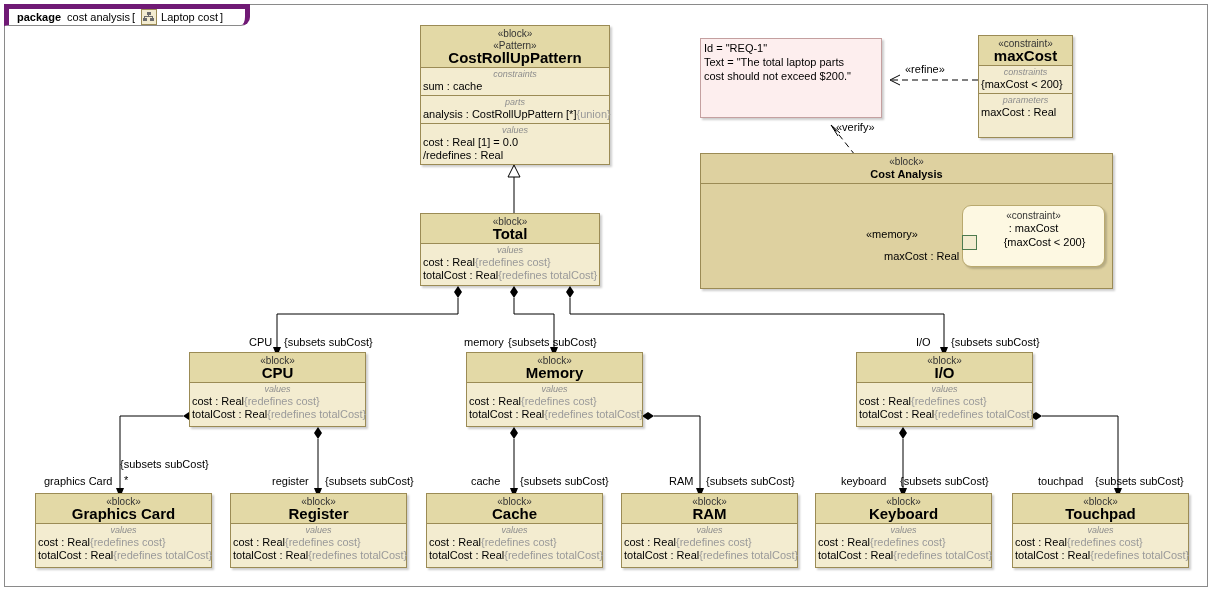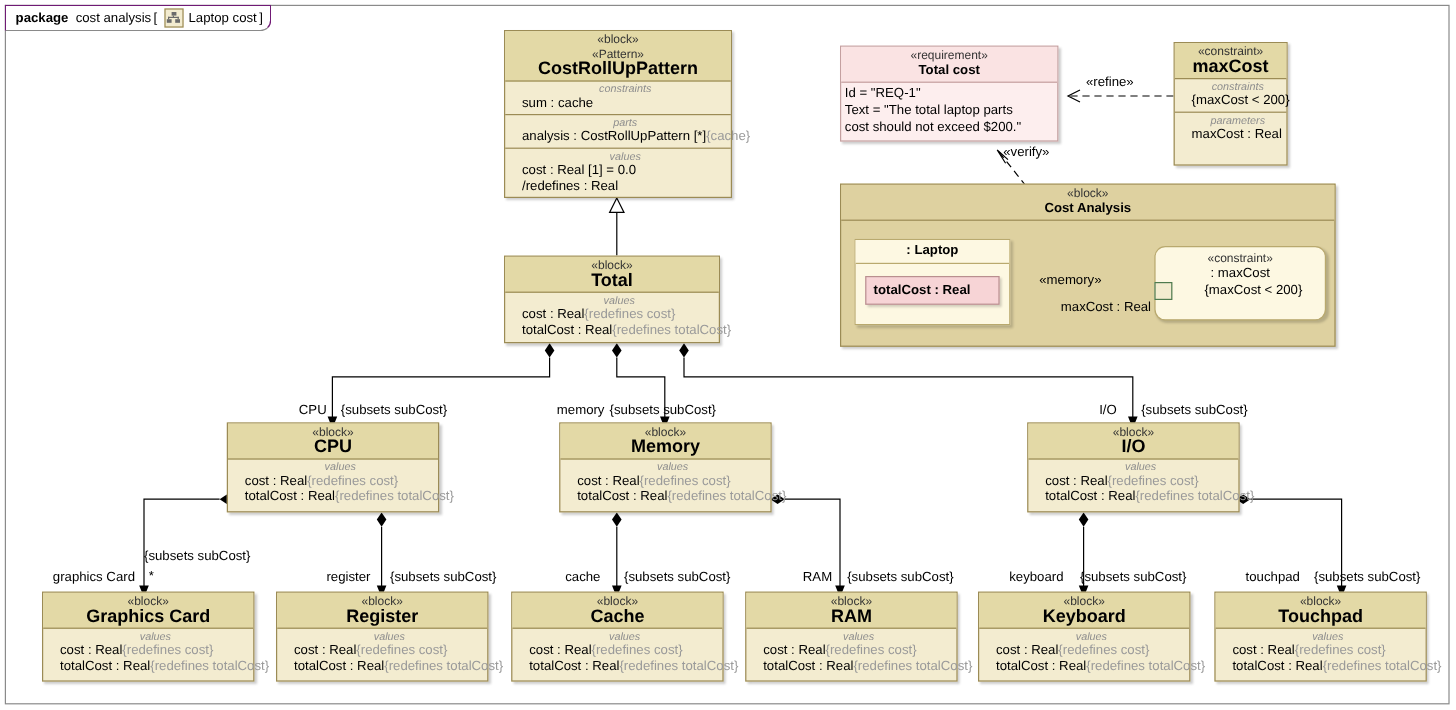--- a/index.html
+++ b/index.html
@@ -1,42 +1,42 @@
 <!DOCTYPE html>
 <html><head>
 <meta charset="utf-8">
 <style>
   html,body{margin:0;padding:0;background:#ffffff;}
   body{font-family:"Liberation Sans",sans-serif;font-size:11px;color:#000;}
   #canvas{position:relative;width:1213px;height:592px;overflow:hidden;background:#fff;}
 
   
   .pkg-frame{position:absolute;left:4px;top:4px;width:1204px;height:583px;border:1px solid #8a8a8a;box-sizing:border-box;background:transparent;}
-  .pkg-tab{position:absolute;left:4px;top:4px;height:22px;border:1px solid #701a75;border-bottom:1px solid #8a8a8a;background:#fff;
-           display:flex;align-items:center;padding:0 4px 0 8px;box-sizing:border-box;white-space:nowrap;
+  .pkg-tab{position:absolute;left:4px;top:4px;height:22px;border:5px solid #701a75;border-bottom:1px solid #8a8a8a;background:#fff;
+           display:flex;align-items:center;padding:0 20px 0 8px;box-sizing:border-box;white-space:nowrap;
            border-bottom-right-radius:9px;text-align:center;}
   .pkg-tab b{font-weight:bold;margin-right:6px;}
   .pkg-tab .br{margin:0 2px;}
   .pkg-icon{display:inline-block;width:14px;height:14px;border:1px solid #9b8b55;background:#f3ecd0;margin:0 4px;position:relative;}
   .pkg-icon i{position:absolute;background:#6b6b6b;}
   .pkg-icon i.n1{left:5px;top:2px;width:4px;height:3px;}
   .pkg-icon i.n2{left:1px;top:8px;width:4px;height:3px;}
   .pkg-icon i.n3{left:8px;top:8px;width:4px;height:3px;}
   .pkg-icon i.v{left:6px;top:5px;width:1px;height:2px;}
   .pkg-icon i.h{left:2px;top:6px;width:9px;height:1px;}
   .pkg-icon i.d1{left:2px;top:6px;width:1px;height:2px;}
   .pkg-icon i.d2{left:10px;top:6px;width:1px;height:2px;}
 
   
   .block{position:absolute;box-sizing:border-box;border:1px solid #9b8b55;background:#f3ecd0;
          box-shadow:2px 2px 2px rgba(0,0,0,.20);}
   .block .hdr{background:#e3d9a6;border-bottom:1px solid #9b8b55;text-align:center;padding:2px 3px 3px 3px;line-height:12px;}
   .block .hdr .st{display:block;font-size:10px;color:#333;}
   .block .hdr .nm{display:block;font-weight:bold;font-size:15px;color:#000;}
-  .cmp{border-bottom:1px solid #9b8b55;padding:1px 2px 2px 14px;}
+  .cmp{border-bottom:1px solid #9b8b55;padding:1px 2px 2px 2px;}
   .cmp:last-child{border-bottom:none;}
   .cmp .cap{display:block;text-align:center;font-style:italic;font-size:9px;color:#8d8d8d;line-height:11px;}
   .cmp .ln{display:block;font-size:11px;line-height:13px;white-space:nowrap;}
   .dim{color:#9a9a9a;}
 
   
   .req{position:absolute;box-sizing:border-box;border:1px solid #c4a0a0;background:#fdeeee;
        box-shadow:2px 2px 2px rgba(0,0,0,.20);}
   .req .hdr{background:#fae3e3;border-bottom:1px solid #c4a0a0;text-align:center;padding:2px 3px 3px 3px;line-height:12px;}
   .req .hdr .st{display:block;font-size:10px;color:#333;}
@@ -154,34 +154,30 @@
       <span class="st">«block»</span>
       <span class="st">«Pattern»</span>
       <span class="nm">CostRollUpPattern</span>
     </div>
     <div class="cmp">
       <span class="cap">constraints</span>
       <span class="ln">sum : cache</span>
     </div>
     <div class="cmp">
       <span class="cap">parts</span>
-      <span class="ln"><span>analysis : CostRollUpPattern [*]</span><span class="dim">{cache}</span></span>
+      <span class="ln"><span>analysis : CostRollUpPattern [*]</span><span class="dim">{union}</span></span>
     </div>
     <div class="cmp">
       <span class="cap">values</span>
       <span class="ln">cost : Real [1] = 0.0</span>
       <span class="ln">/redefines : Real</span>
     </div>
   </div>
 
   <div class="req" style="left:700px;top:38px;width:182px;height:80px;">
-    <div class="hdr">
-      <span class="st">«requirement»</span>
-      <span class="nm">Total cost</span>
-    </div>
     <div class="body">
       <span class="ln">Id = "REQ-1"</span>
       <span class="ln">Text = "The total laptop parts</span>
       <span class="ln">cost should not exceed $200."</span>
     </div>
   </div>
   <div class="lbl" style="left:905px;top:63px;">«refine»</div>
   <div class="lbl" style="left:836px;top:121px;">«verify»</div>
 
   <div class="block" style="left:978px;top:35px;width:95px;height:103px;">
@@ -199,26 +195,20 @@
     </div>
   </div>
 
   <div class="cont" style="left:700px;top:153px;width:413px;height:136px;">
     <div class="hdr">
       <span class="st">«block»</span>
       <span class="nm">Cost Analysis</span>
     </div>
   </div>
 
-  <div class="part" style="left:712px;top:199px;width:130px;height:72px;">
-    <div class="hdr">: Laptop</div>
-    <div class="body">
-      <div class="prop-pink" style="left:8px;top:10px;width:112px;height:24px;">totalCost : Real</div>
-    </div>
-  </div>
 
   <div class="lbl" style="left:866px;top:228px;">«memory»</div>
   <div class="lbl" style="left:884px;top:250px;">maxCost : Real</div>
 
   <div class="cbox" style="left:962px;top:205px;width:143px;height:62px;">
     <span class="st">«constraint»</span>
     <span class="nm">: maxCost</span>
     <span class="ex">{maxCost &lt; 200}</span>
   </div>
   <div class="cport" style="left:962px;top:235px;"></div>

